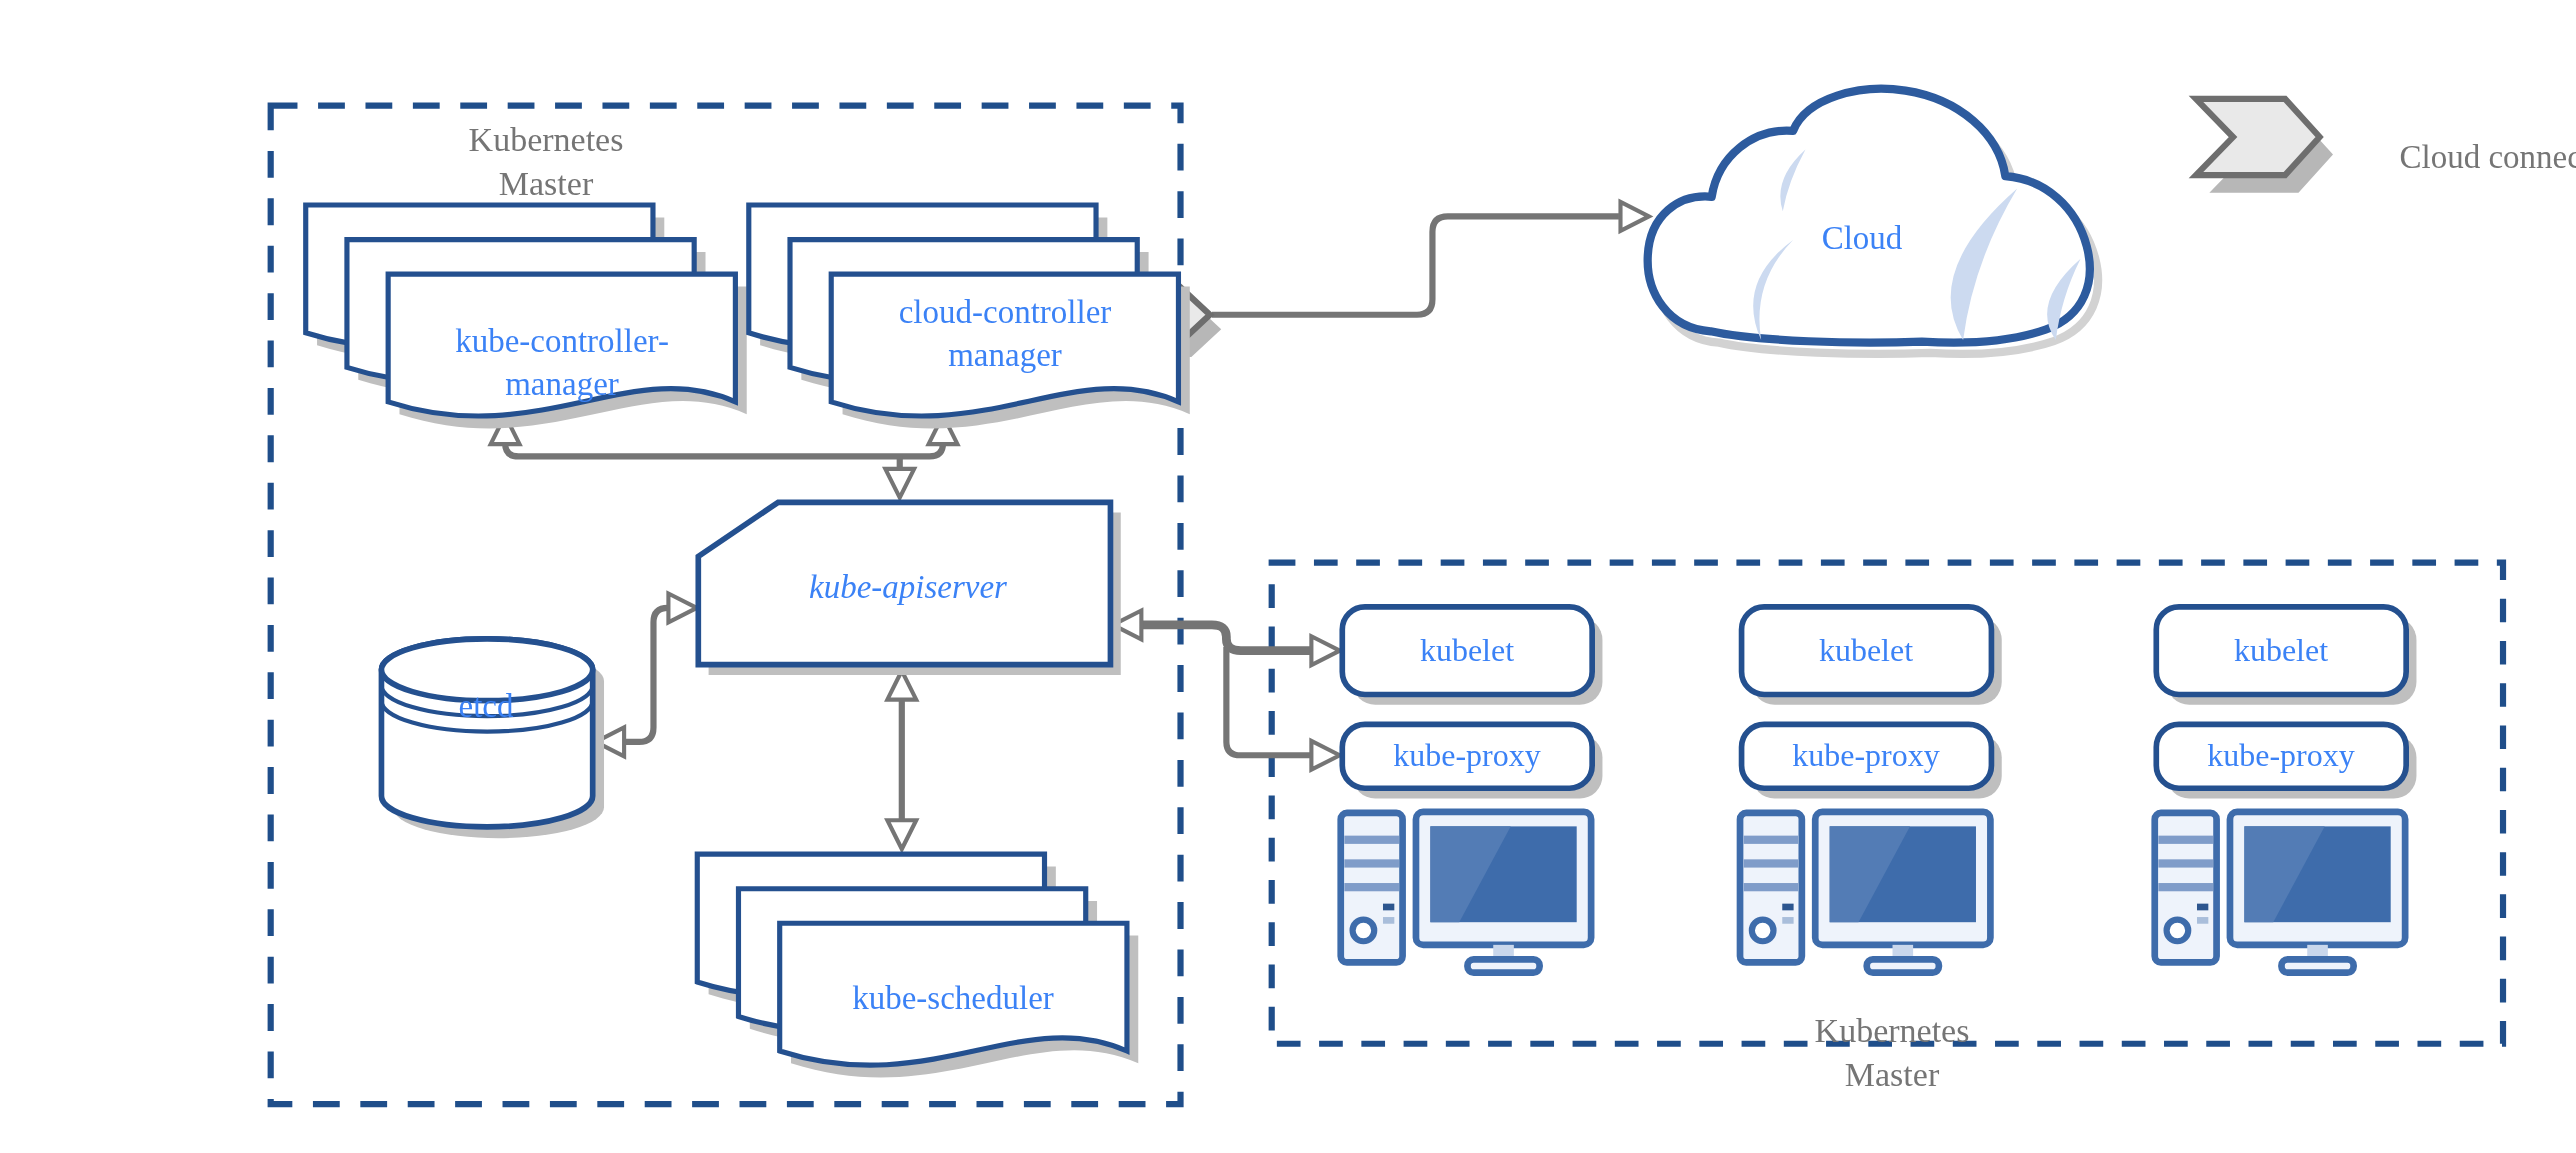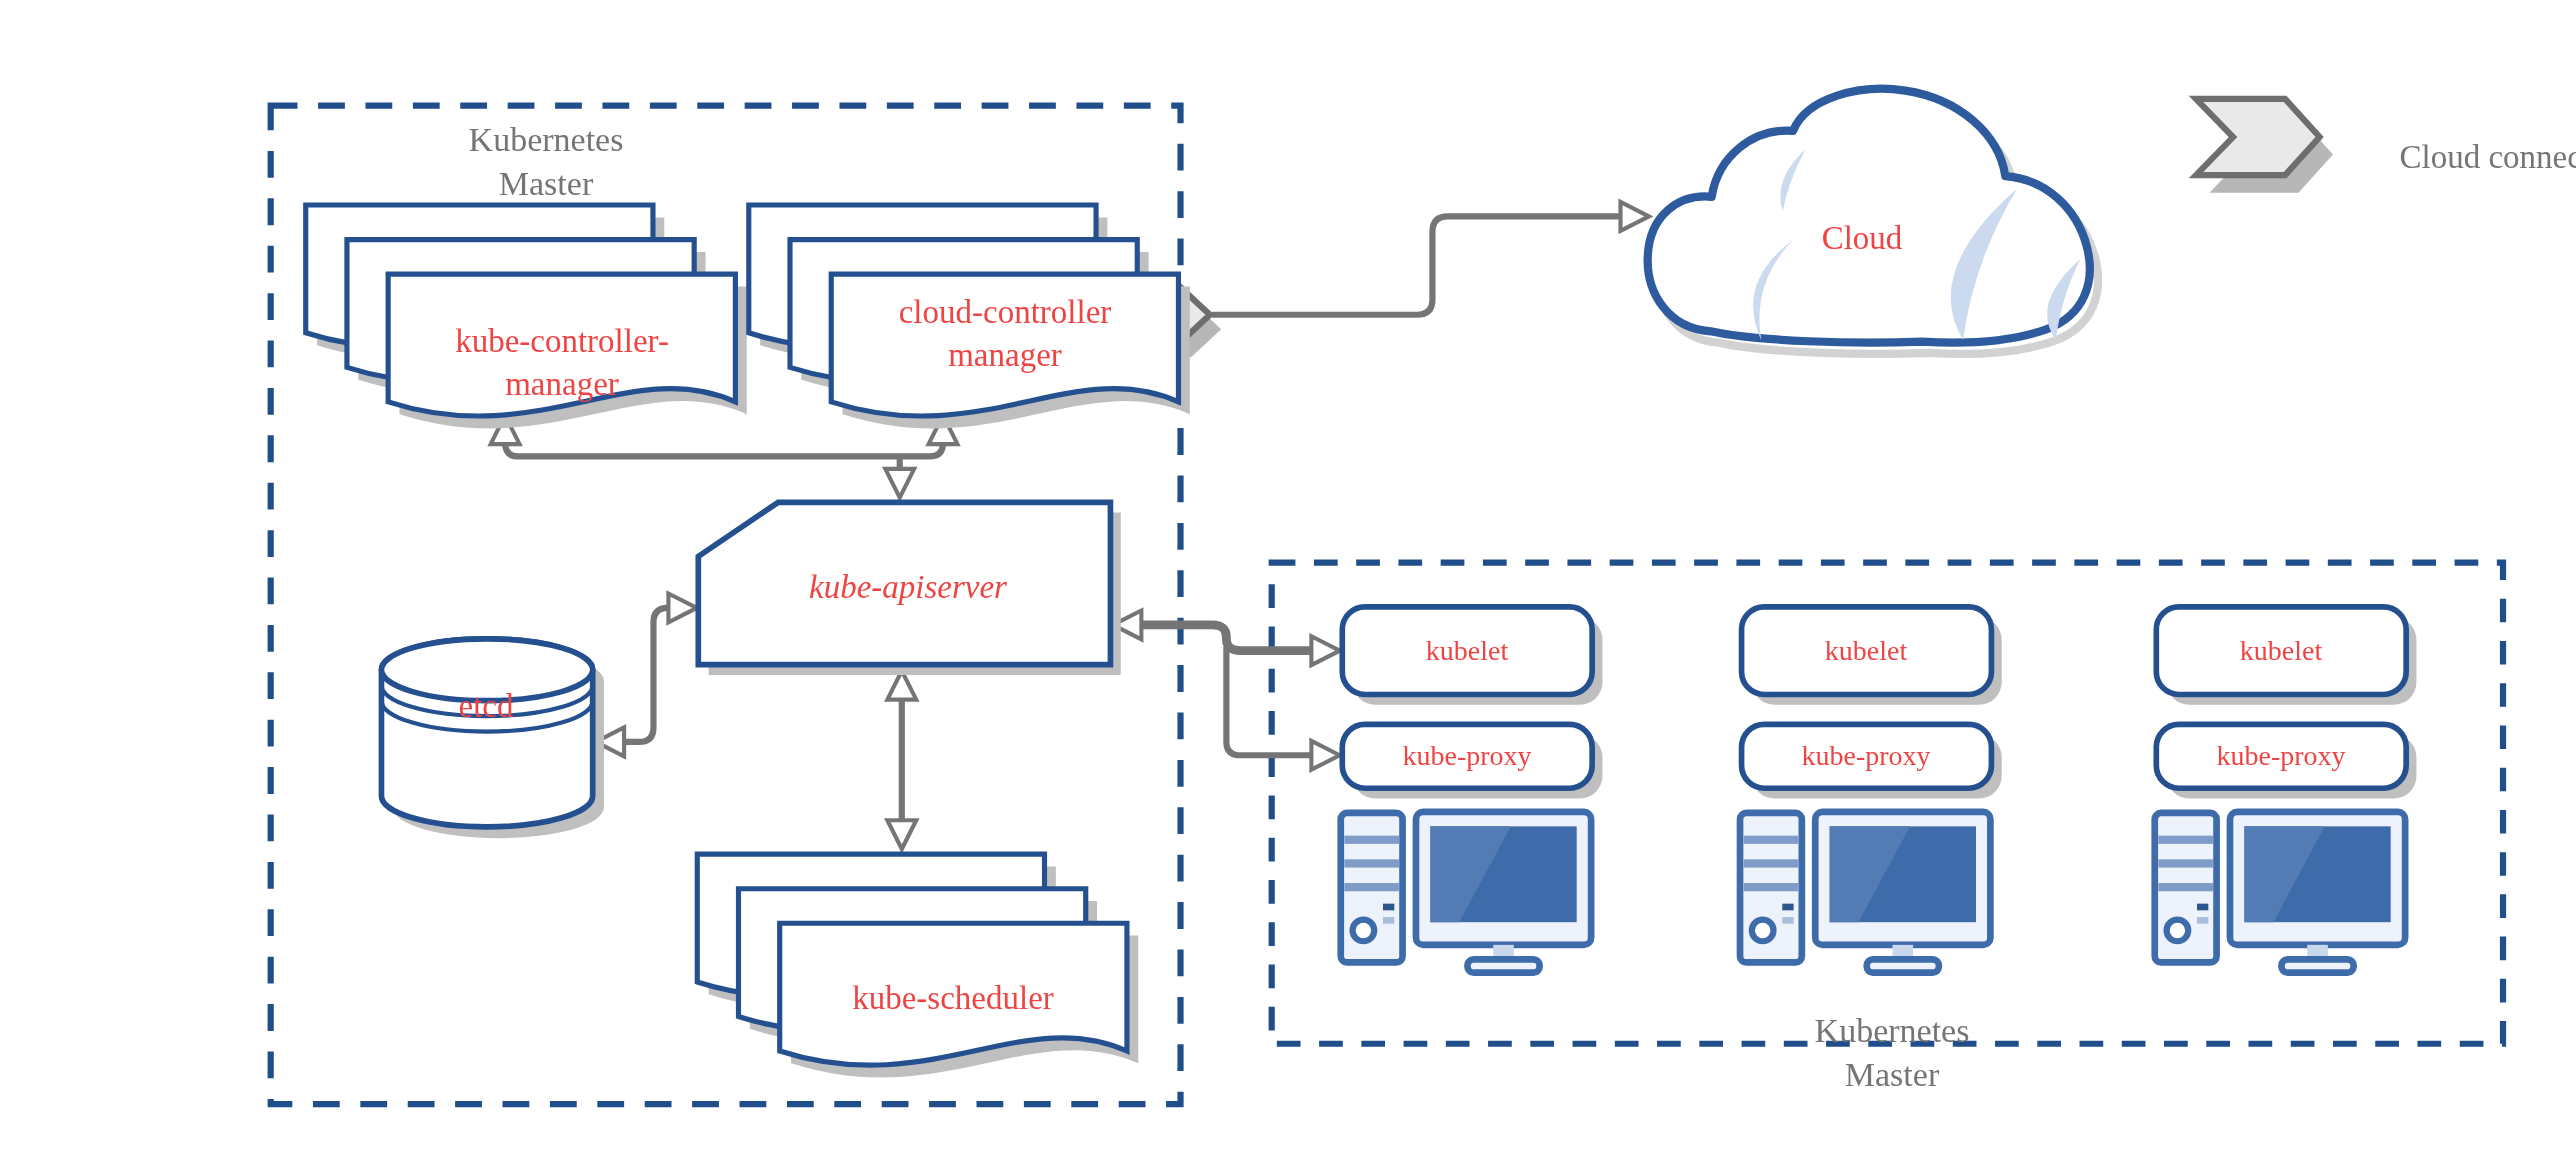--- a/index.html
+++ b/index.html
@@ -29,23 +29,23 @@
   .pc-dark{fill:#2d568f;}
   .pc-lite{fill:#a9bedb;}
   .pc-screen{fill:#3e6cab;}
   .pc-screen-hl{fill:#537cb5;}
   .pc-neck{fill:#c9d7ec;}
   .pc-ring{fill:#ffffff;stroke:#3e6cab;stroke-width:12;}
 
   
   .lbl{position:absolute;transform:translate(-50%,-50%);text-align:center;
        white-space:nowrap;line-height:1.3;}
-  .blue{color:#ef4444;}
+  .blue{color:#3b82f6;}
   .gray{color:#757575;margin-top:20px;}
-  .f62{font-size:28px;}
+  .f62{font-size:32px;}
   .f64{font-size:33px;}
   .f66{font-size:34px;}
 </style>
 </head>
 <body>
 
 <div id="stage">
 
 <svg id="shapes" width="2665" height="1153" viewBox="0 0 5172 2238">
   <defs>

